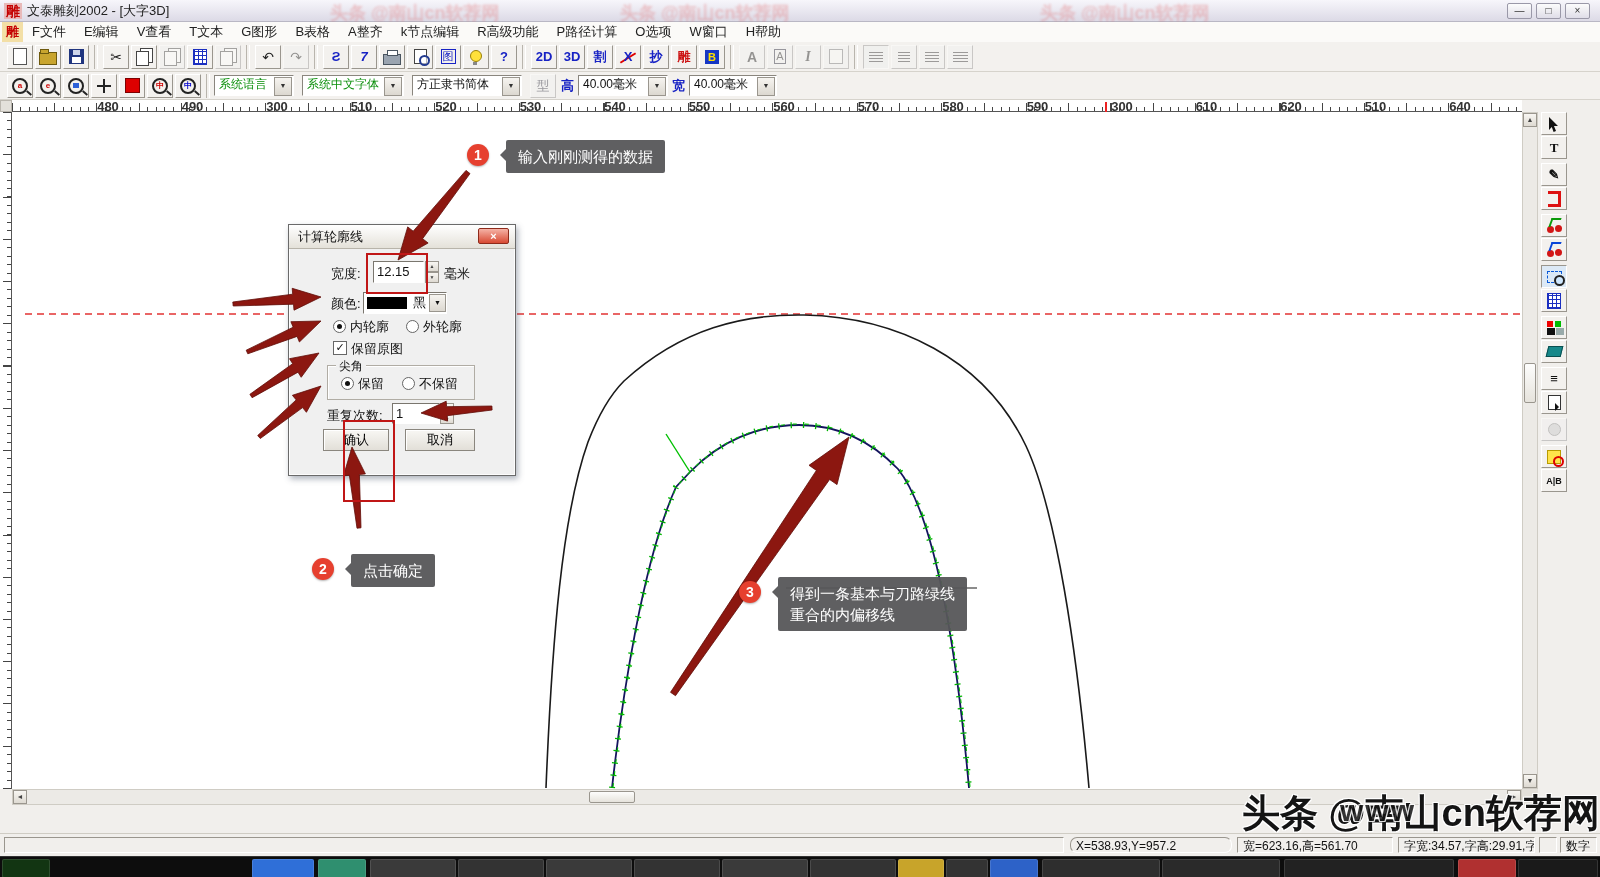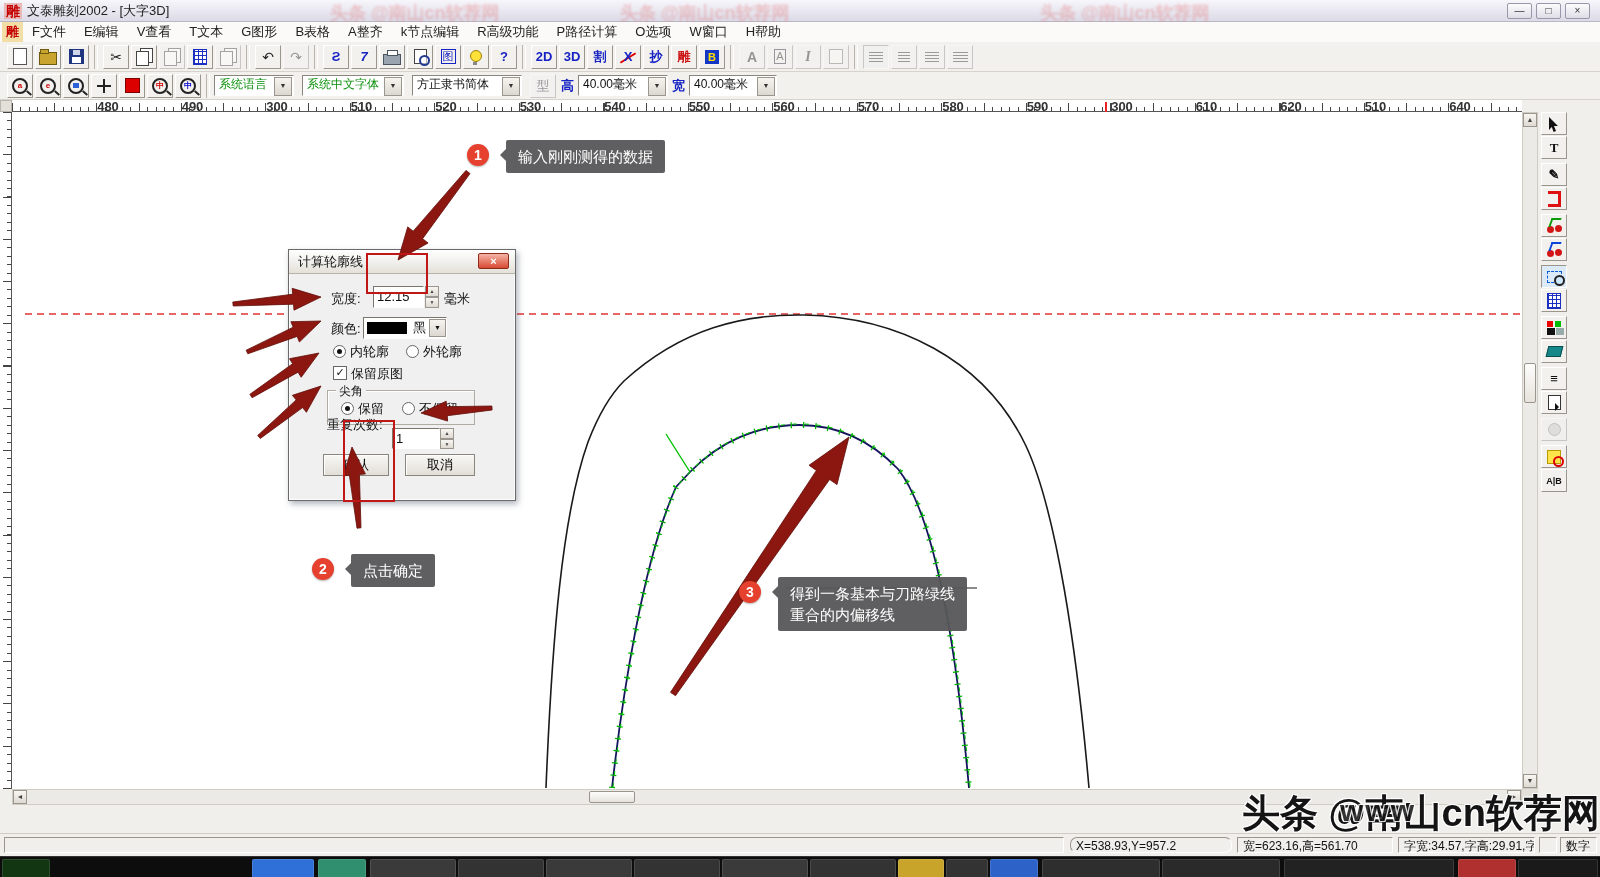--- a/index.html
+++ b/index.html
@@ -100,21 +100,21 @@
                      repeating-linear-gradient(0deg,#444 0 1px,transparent 1px 42.25px);
     background-size:4px 100%,8px 100%;background-position:right top,right top;background-repeat:no-repeat;}
   
   #canvas{position:absolute;left:12px;top:112px;width:1510px;height:677px;background:#fff;}
   #canvas-svg,#anno-svg{position:absolute;left:0;top:0;width:1600px;height:877px;pointer-events:none;}
   #canvas-svg{z-index:1;}
   #anno-svg{z-index:5;}
   
   #dialog{position:absolute;left:288px;top:224px;width:228px;height:252px;background:#f0f0f0;
     border:1px solid #6a6a6a;box-shadow:2px 3px 6px rgba(80,90,110,.45), inset 0 0 0 1px #fdfdfd;
-    z-index:2;box-sizing:border-box;margin-top:25px;}
+    z-index:2;box-sizing:border-box;}
   #dlg-title{height:23px;background:linear-gradient(#ffffff,#e4e1d9);border-bottom:1px solid #b8b4aa;
     display:flex;align-items:center;padding-left:9px;font-size:13px;color:#111;position:relative;}
   #dlg-close{position:absolute;right:6px;top:3px;width:31px;height:16px;
     background:linear-gradient(#f5b3a6,#dd5741 45%,#c23télé0 46%,#c2301c);
     background:linear-gradient(#f5b3a6,#d84a33);border:1px solid #8e2a1a;border-radius:2px;
     color:#fff;font-weight:bold;font-size:11px;line-height:14px;text-align:center;padding:0;}
   .dlg-lbl{position:absolute;font-size:13px;color:#111;}
   .dlg-input{position:absolute;background:#fff;border:1px solid;border-color:#7a766e #fff #fff #7a766e;
     font-size:13px;padding:2px 3px;box-sizing:border-box;font-family:"Liberation Sans",sans-serif;}
   .spin{position:absolute;width:14px;height:22px;display:flex;flex-direction:column;}
@@ -456,21 +456,21 @@
     <span class="dlg-lbl" style="left:62px;top:115px">保留原图</span>
 
     <div class="grp" style="left:38px;top:140px;width:146px;height:33px">
       <span class="grp-lbl">尖角</span>
       <span class="radio sel" style="left:13px;top:11px"></span>
       <span class="dlg-lbl" style="left:30px;top:9px">保留</span>
       <span class="radio" style="left:74px;top:11px"></span>
       <span class="dlg-lbl" style="left:91px;top:9px">不保留</span>
     </div>
 
-    <span class="dlg-lbl" style="left:38px;top:166px">重复次数:</span>
+    <span class="dlg-lbl" style="left:38px;top:182px">重复次数:</span>
     <div class="dlg-input" style="left:103px;top:178px;width:48px;height:21px">1</div>
     <div class="spin" style="left:151px;top:178px;height:21px">
       <b>▲</b>
       <b>▼</b>
     </div>
 
     <button class="dlg-btn" style="left:34px;top:204px;width:66px">确认</button>
     <button class="dlg-btn" style="left:116px;top:204px;width:70px">取消</button>
   </div>
 

